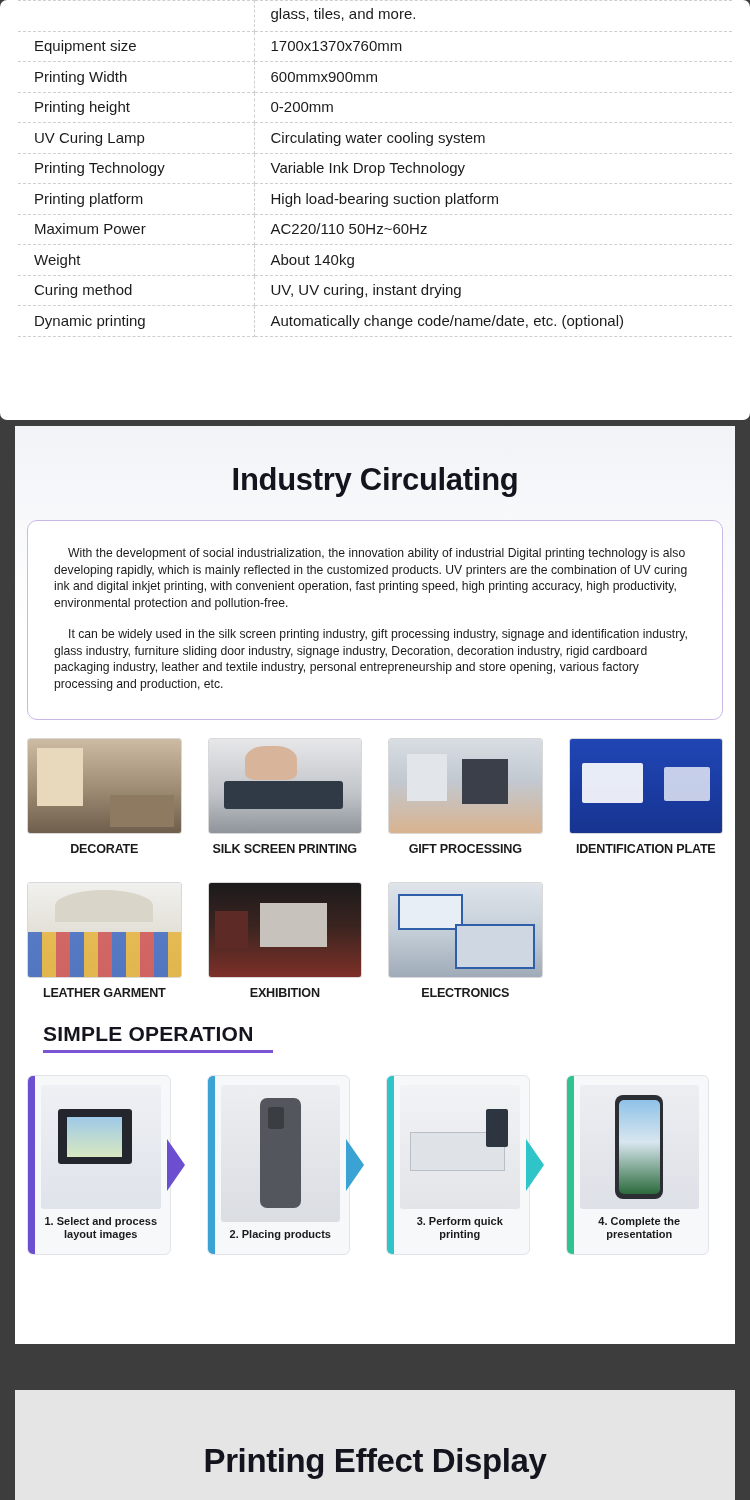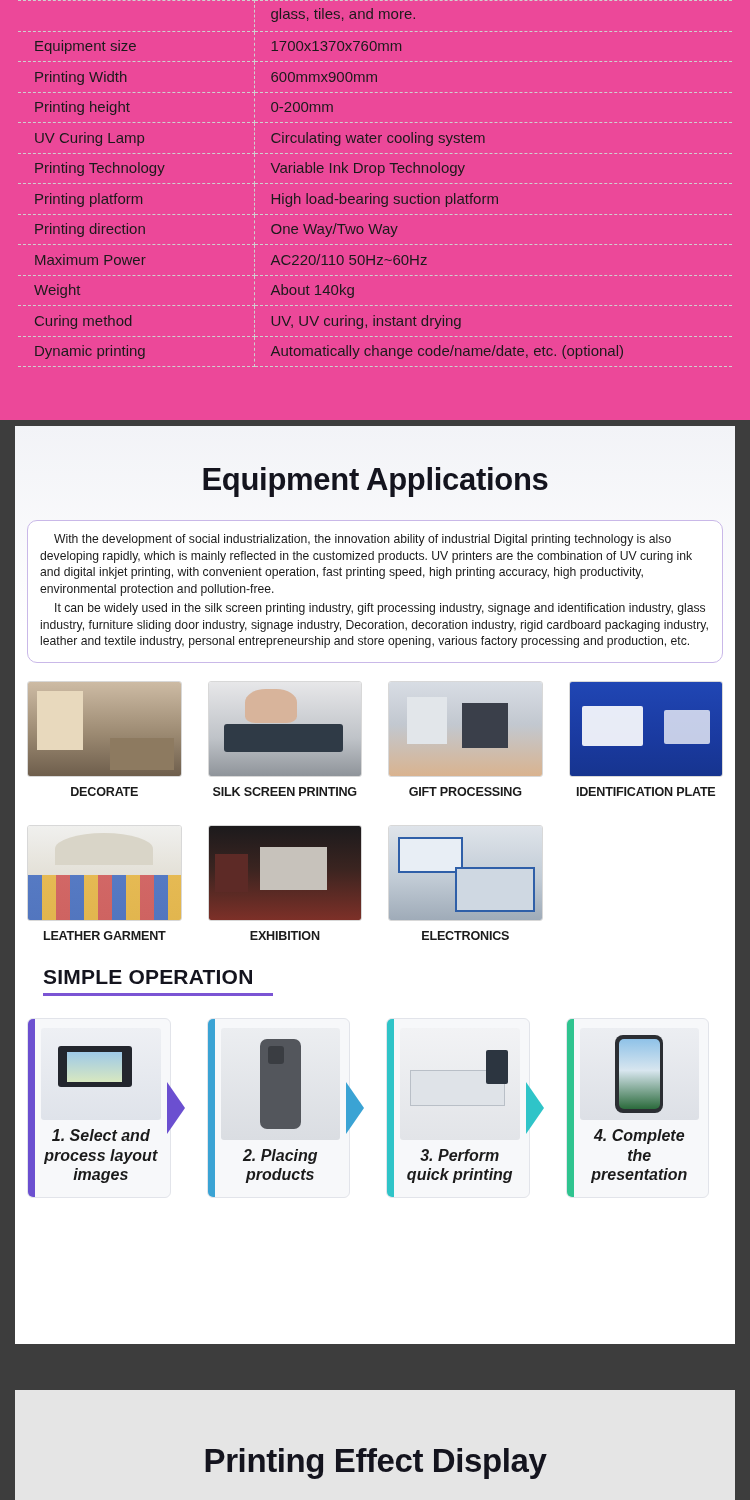--- a/index.html
+++ b/index.html
@@ -16,22 +16,23 @@
     overflow: hidden;
     background: #3d3d3d;
   }
 
   
   .spec-wrap {
     position: absolute;
     top: 0; left: 0;
     width: 750px;
     height: 420px;
-    background: #ec4899;
+    background: #ffffff;
     padding: 0 18px;
+    border-radius: 7px;
   }
   .spec-table {
     width: 100%;
     border-collapse: collapse;
     table-layout: fixed;
   }
   .spec-table tr { height: 30.5px; }
   .spec-table td {
     font-size: 15px;
     color: #1b1b1b;
@@ -69,21 +70,21 @@
     padding-top: 36px;
   }
   .apps-desc {
     margin: 22px 12px 0 12px;
     border: 1px solid #c9b8e8;
     border-radius: 10px;
     padding: 10px 12px 12px 12px;
     background: #ffffff;
   }
   .apps-desc p {
-    margin: 0;
+    margin: 14px;
     font-size: 12.2px;
     line-height: 1.37;
     color: #1b1b1b;
     text-indent: 14px;
   }
   .apps-desc p + p { margin-top: 2px; }
 
   .grid {
     margin: 18px 12px 0 12px;
     display: grid;
@@ -161,27 +162,26 @@
     border-left: 18px solid #2fc4c8;
   }
   .step-img {
     flex: 1;
     margin: 9px 9px 2px 13px;
     border-radius: 3px;
     overflow: hidden;
     position: relative;
   }
   .step-cap {
-    font-size: 16px;
+    font-size: 11px;
     font-weight: bold;
     color: #1b1b1b;
     text-align: center;
     padding: 4px 10px 12px 14px;
     line-height: 1.22;
-    font-style: italic;
   }
 
   
   .footer {
     position: absolute;
     left: 15px; top: 1390px;
     width: 720px;
     height: 110px;
     background: #e5e5e5;
   }
@@ -263,45 +263,41 @@
         </tr>
         <tr>
           <td class="k">Printing Technology</td>
           <td class="v">Variable Ink Drop Technology</td>
         </tr>
         <tr>
           <td class="k">Printing platform</td>
           <td class="v">High load-bearing suction platform</td>
         </tr>
         <tr>
-          <td class="k">Printing direction</td>
-          <td class="v">One Way/Two Way</td>
-        </tr>
-        <tr>
           <td class="k">Maximum Power</td>
           <td class="v">AC220/110 50Hz~60Hz</td>
         </tr>
         <tr>
           <td class="k">Weight</td>
           <td class="v">About 140kg</td>
         </tr>
         <tr>
           <td class="k">Curing method</td>
           <td class="v">UV, UV curing, instant drying</td>
         </tr>
         <tr>
           <td class="k">Dynamic printing</td>
           <td class="v">Automatically change code/name/date, etc. (optional)</td>
         </tr>
       </tbody>
     </table>
   </div>
 
   <div class="apps">
-    <div class="apps-title">Equipment Applications</div>
+    <div class="apps-title">Industry Circulating</div>
 
     <div class="apps-desc">
       <p>With the development of social industrialization, the innovation ability of industrial Digital printing technology is also developing rapidly, which is mainly reflected in the customized products. UV printers are the combination of UV curing ink and digital inkjet printing, with convenient operation, fast printing speed, high printing accuracy, high productivity, environmental protection and pollution-free.</p>
       <p>It can be widely used in the silk screen printing industry, gift processing industry, signage and identification industry, glass industry, furniture sliding door industry, signage industry, Decoration, decoration industry, rigid cardboard packaging industry, leather and textile industry, personal entrepreneurship and store opening, various factory processing and production, etc.</p>
     </div>
 
     <div class="grid">
       <div class="cell">
         <div class="thumb">
             <div class="ph s1"></div>

